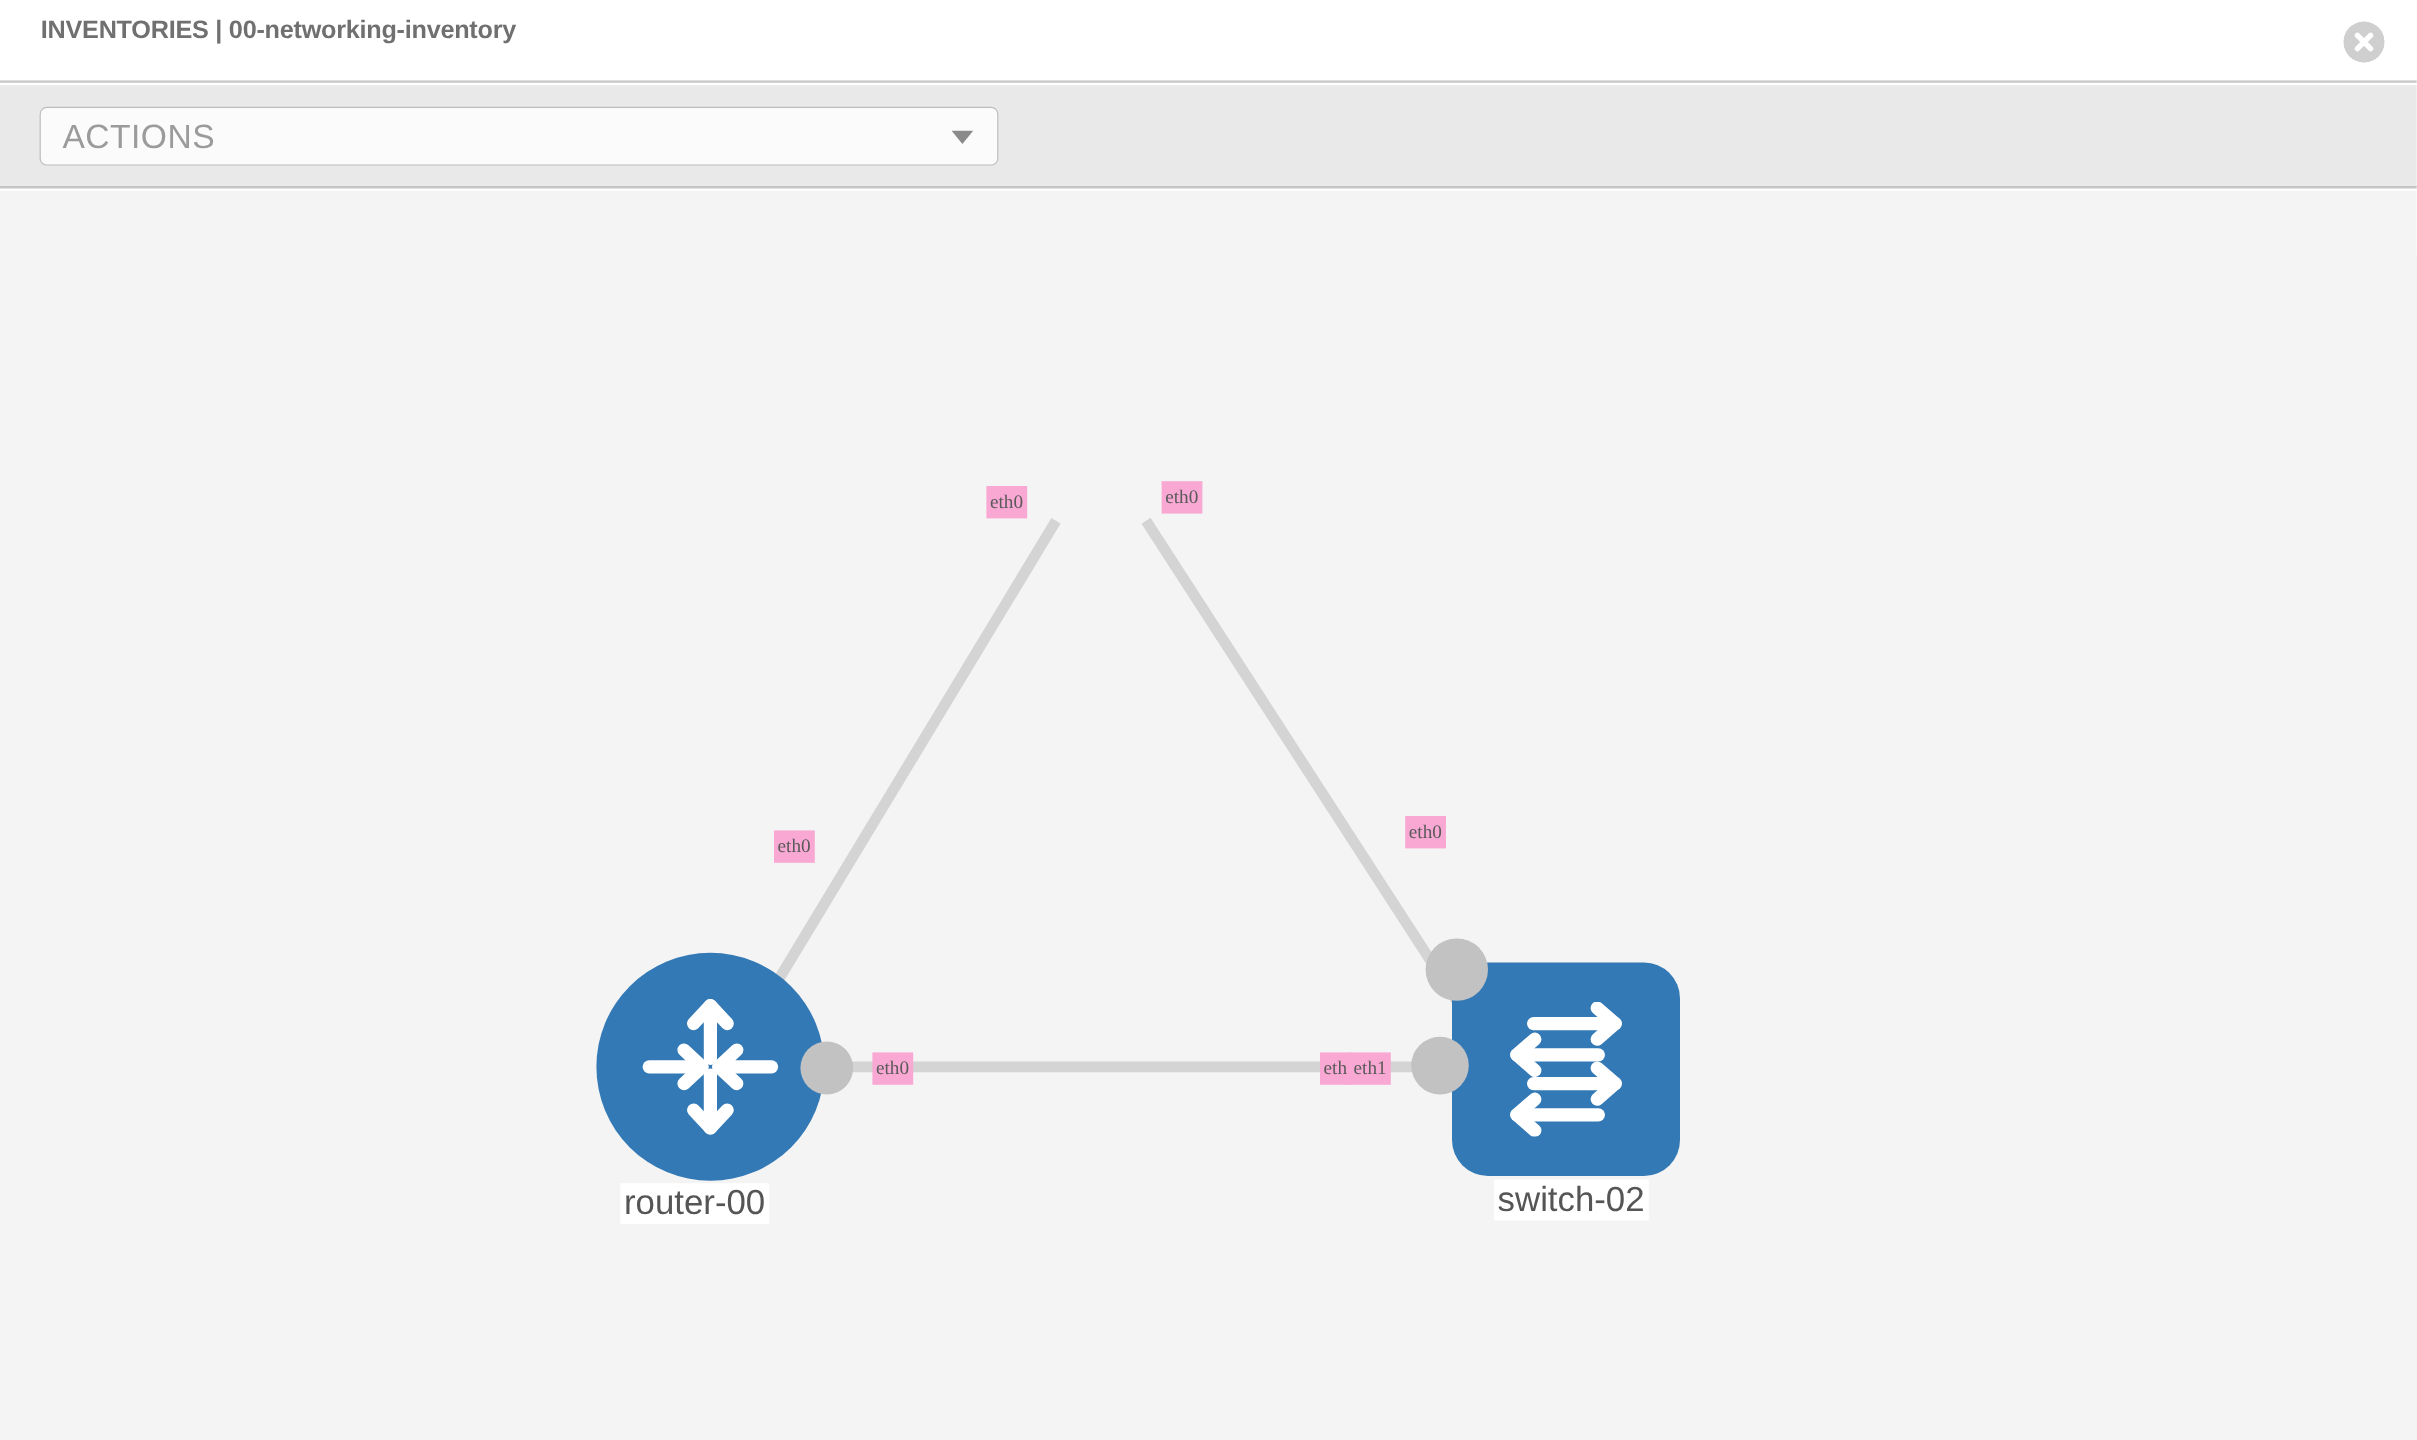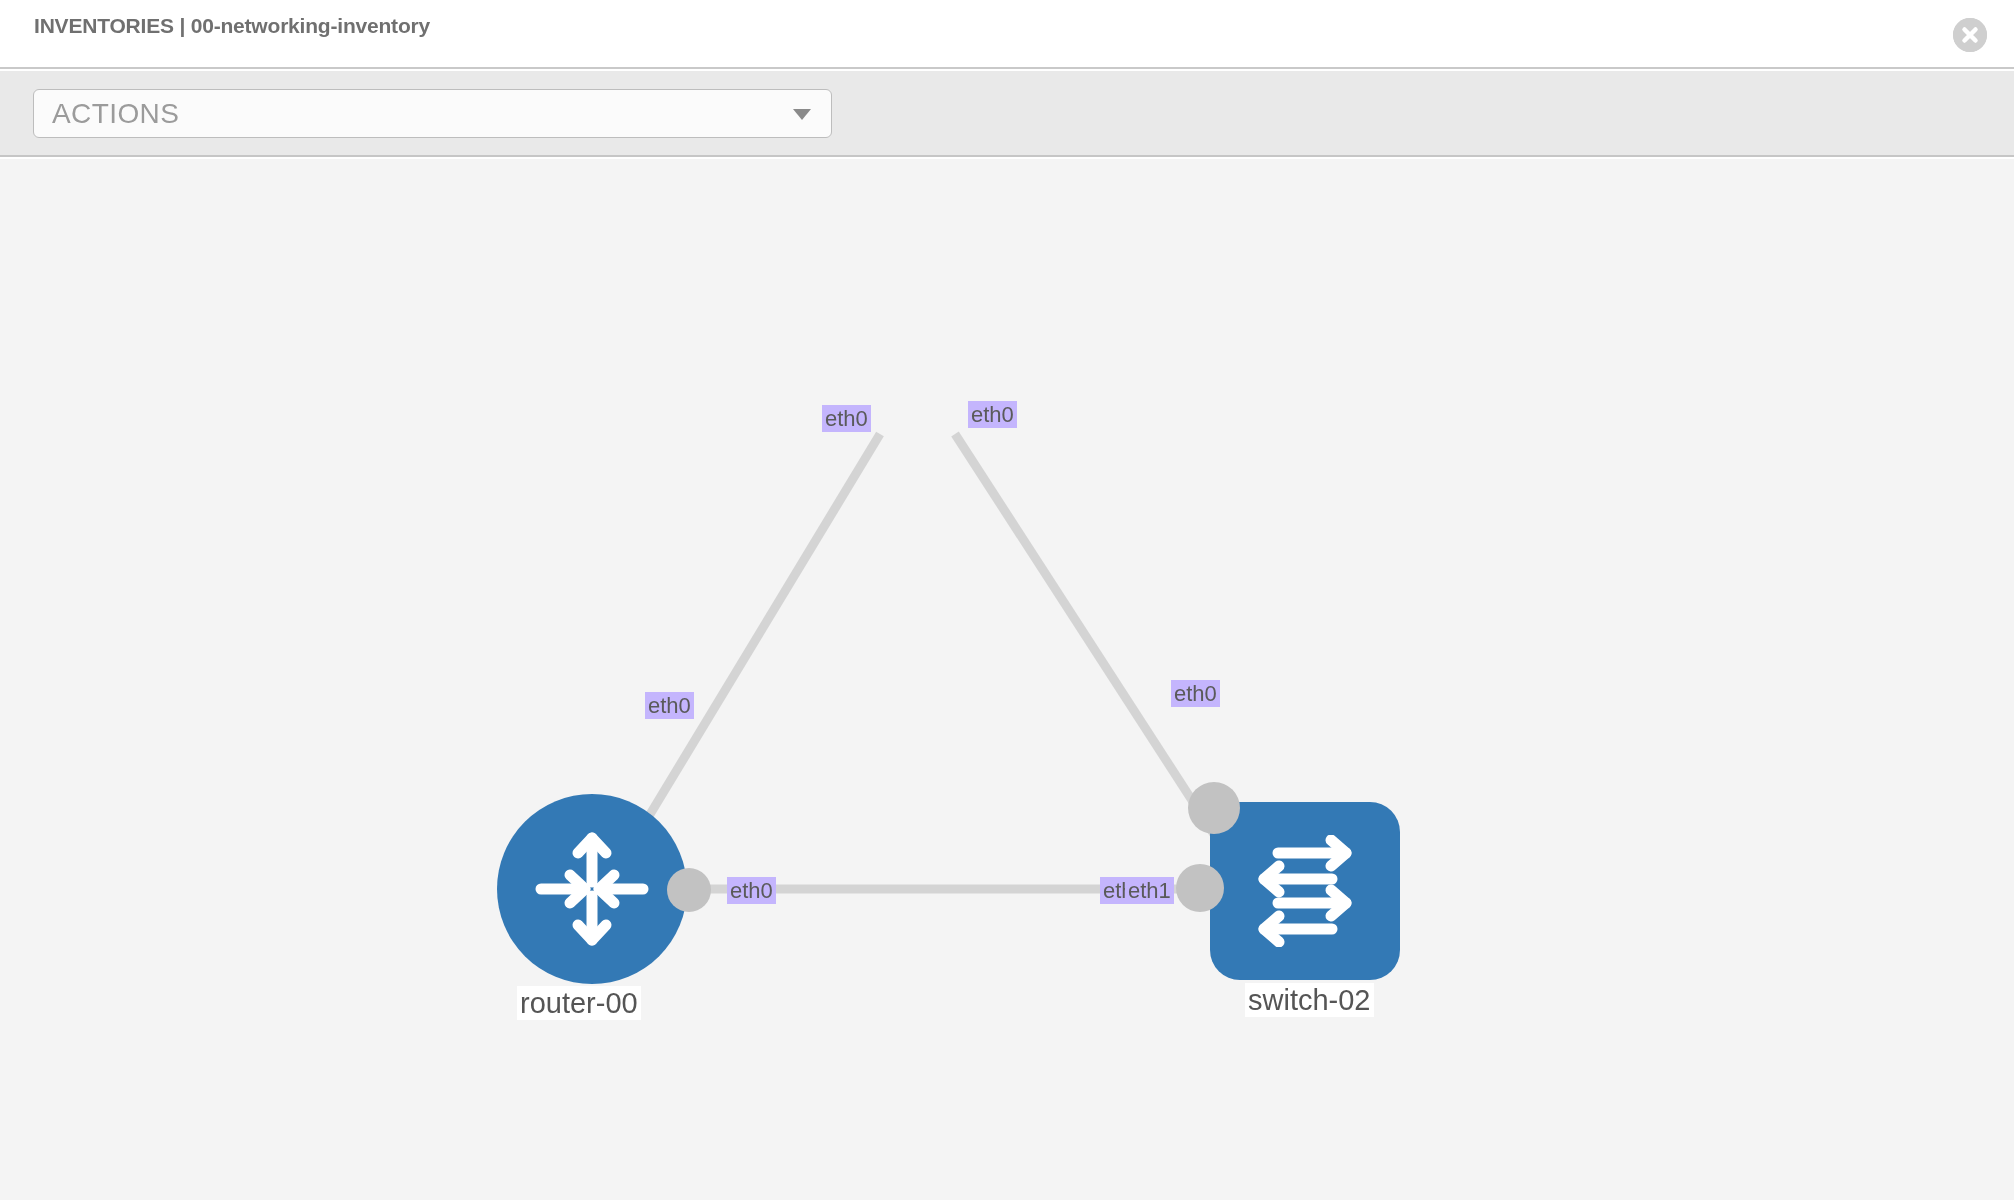--- a/index.html
+++ b/index.html
@@ -92,24 +92,24 @@
   
   .port {
     position: absolute;
     background: #c2c2c2;
     border-radius: 50%;
   }
 
   
   .edge-label {
     position: absolute;
-    font-size: 22px; color: #5a5a5a;
-    background: #c4b5fd;
+    font-size: 16px; color: #5a5a5a;
+    background: #f9a8d4;
     white-space: nowrap;
-    padding: 0 3px; line-height: 27px;
+    padding: 0 3px; line-height: 27px; font-family: Liberation Serif, serif;
   }
 </style>
 </head>
 <body>
 
 <div id="app">
 
   <div id="header">
     <div id="page-title">INVENTORIES | 00-networking-inventory</div>
     <div id="close-btn">

